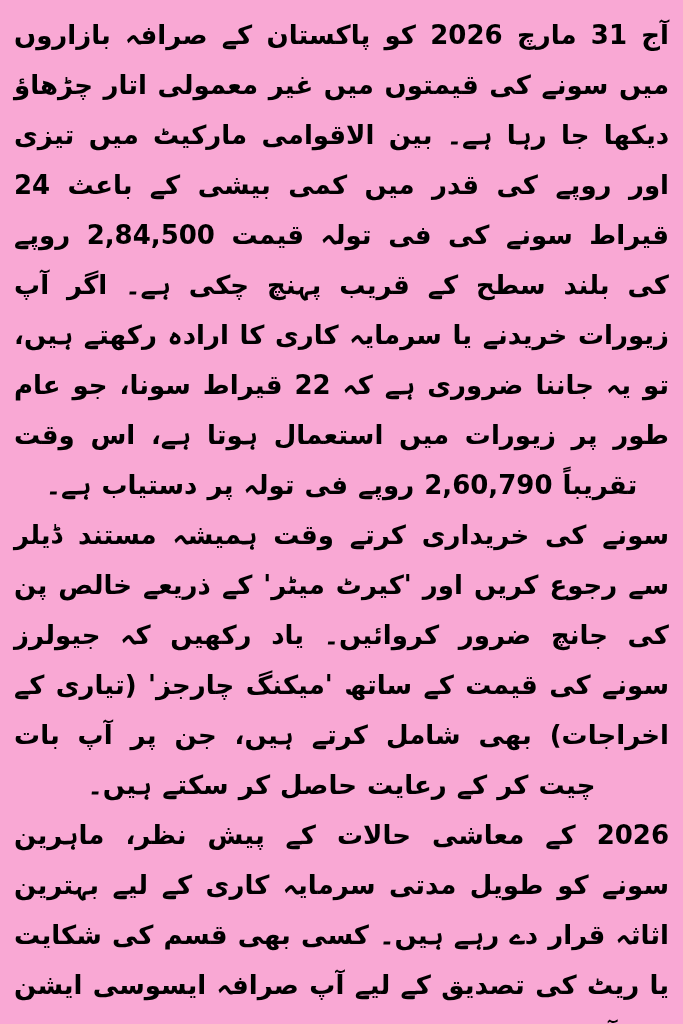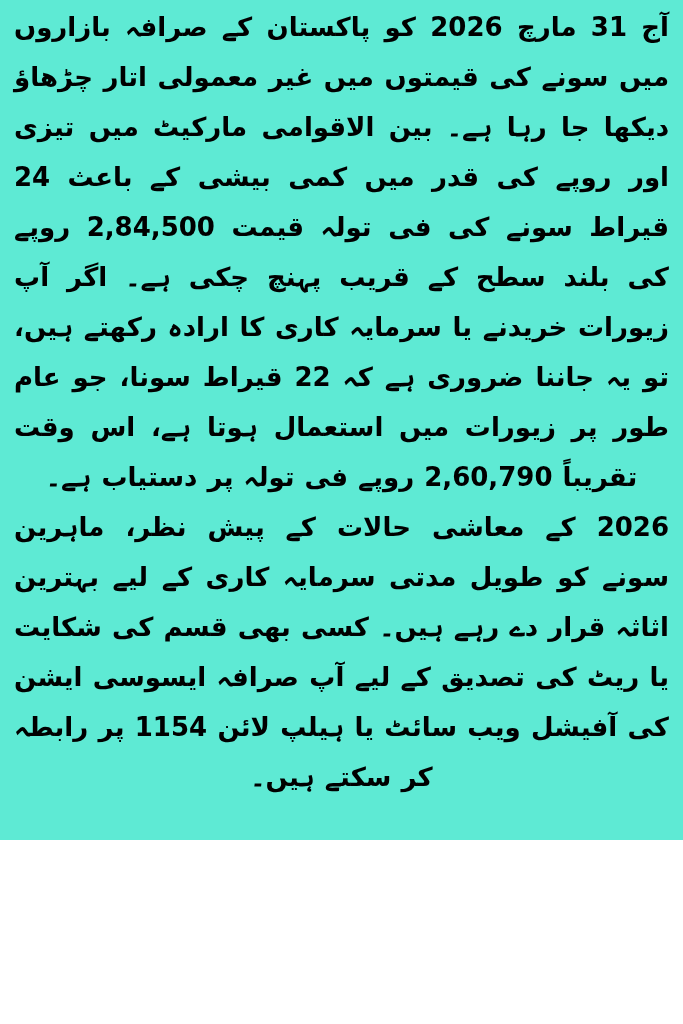--- a/index.html
+++ b/index.html
@@ -3,25 +3,25 @@
 <meta charset="utf-8">
 <style>
   html, body {
     margin: 0;
     padding: 0;
     background: #ffffff;
   }
   .page {
     position: relative;
     width: 683px;
-    height: 840px;
+    height: 1024px;
     margin: 0 auto;
-    background: #5eead4;
+    background: #f9a8d4;
     box-sizing: border-box;
-    padding: 2px 14px 8px 14px;
+    padding: 10px 14px 8px 14px;
     direction: rtl;
     overflow: hidden;
   }
   .urdu-paragraph {
     margin: 0;
     padding: 0;
     color: #000000;
     font-family: "DejaVu Sans", sans-serif;
     font-weight: bold;
     font-size: 26px;
@@ -31,14 +31,15 @@
     word-spacing: 1px;
     direction: rtl;
     unicode-bidi: embed;
   }
 </style>
 </head>
 <body>
 
 <div class="page">
   <p class="urdu-paragraph" lang="ur" dir="rtl">آج 31 مارچ 2026 کو پاکستان کے صرافہ بازاروں میں سونے کی قیمتوں میں غیر معمولی اتار چڑھاؤ دیکھا جا رہا ہے۔ بین الاقوامی مارکیٹ میں تیزی اور روپے کی قدر میں کمی بیشی کے باعث 24 قیراط سونے کی فی تولہ قیمت 2,84,500 روپے کی بلند سطح کے قریب پہنچ چکی ہے۔ اگر آپ زیورات خریدنے یا سرمایہ کاری کا ارادہ رکھتے ہیں، تو یہ جاننا ضروری ہے کہ 22 قیراط سونا، جو عام طور پر زیورات میں استعمال ہوتا ہے، اس وقت تقریباً 2,60,790 روپے فی تولہ پر دستیاب ہے۔</p>
+  <p class="urdu-paragraph" lang="ur" dir="rtl">سونے کی خریداری کرتے وقت ہمیشہ مستند ڈیلر سے رجوع کریں اور 'کیرٹ میٹر' کے ذریعے خالص پن کی جانچ ضرور کروائیں۔ یاد رکھیں کہ جیولرز سونے کی قیمت کے ساتھ 'میکنگ چارجز' (تیاری کے اخراجات) بھی شامل کرتے ہیں، جن پر آپ بات چیت کر کے رعایت حاصل کر سکتے ہیں۔</p>
   <p class="urdu-paragraph" lang="ur" dir="rtl">2026 کے معاشی حالات کے پیش نظر، ماہرین سونے کو طویل مدتی سرمایہ کاری کے لیے بہترین اثاثہ قرار دے رہے ہیں۔ کسی بھی قسم کی شکایت یا ریٹ کی تصدیق کے لیے آپ صرافہ ایسوسی ایشن کی آفیشل ویب سائٹ یا ہیلپ لائن 1154 پر رابطہ کر سکتے ہیں۔</p>
 </div>
 
 </body></html>

